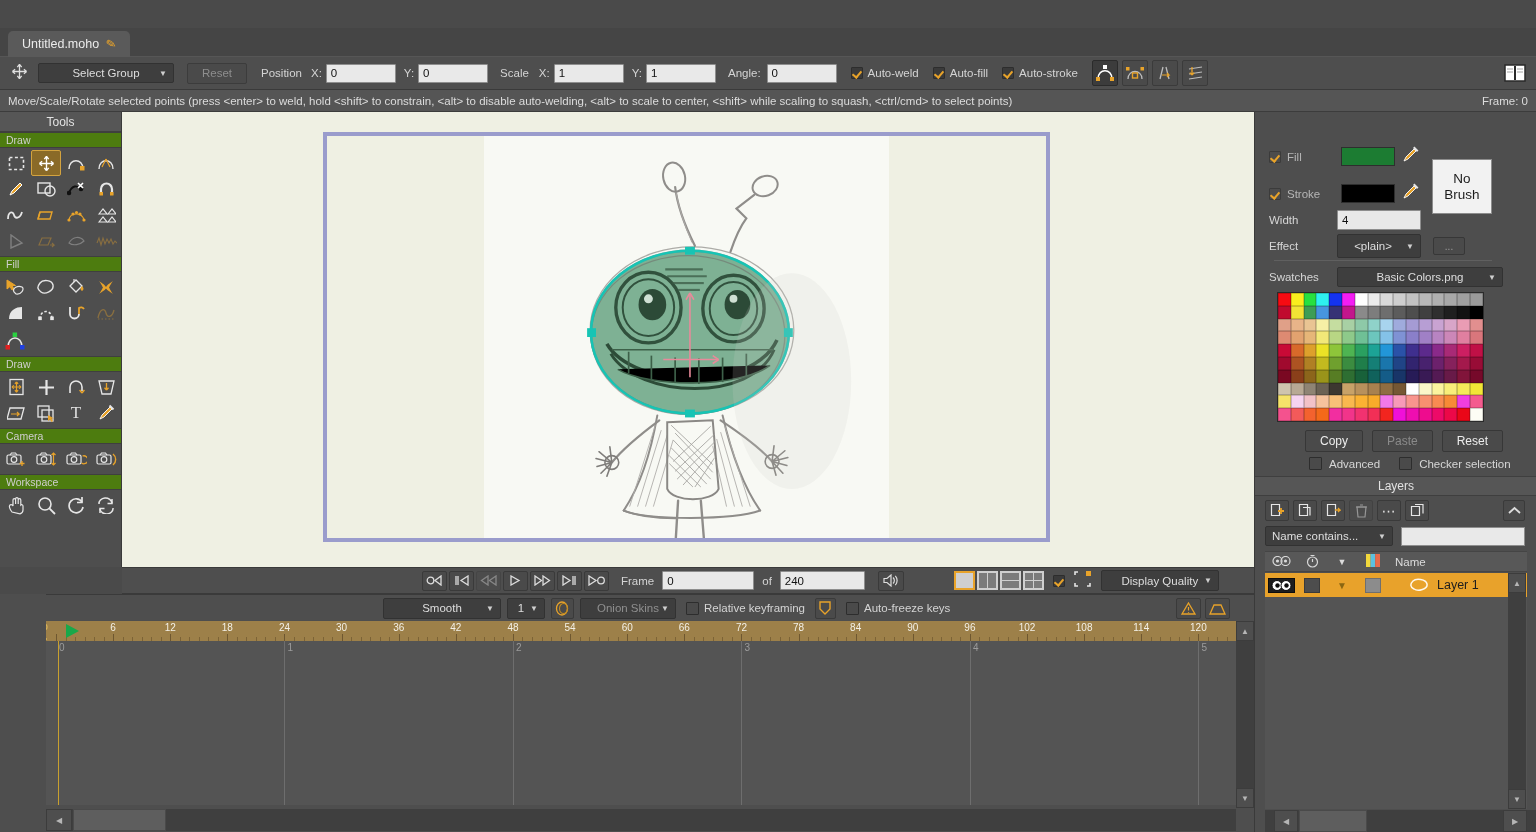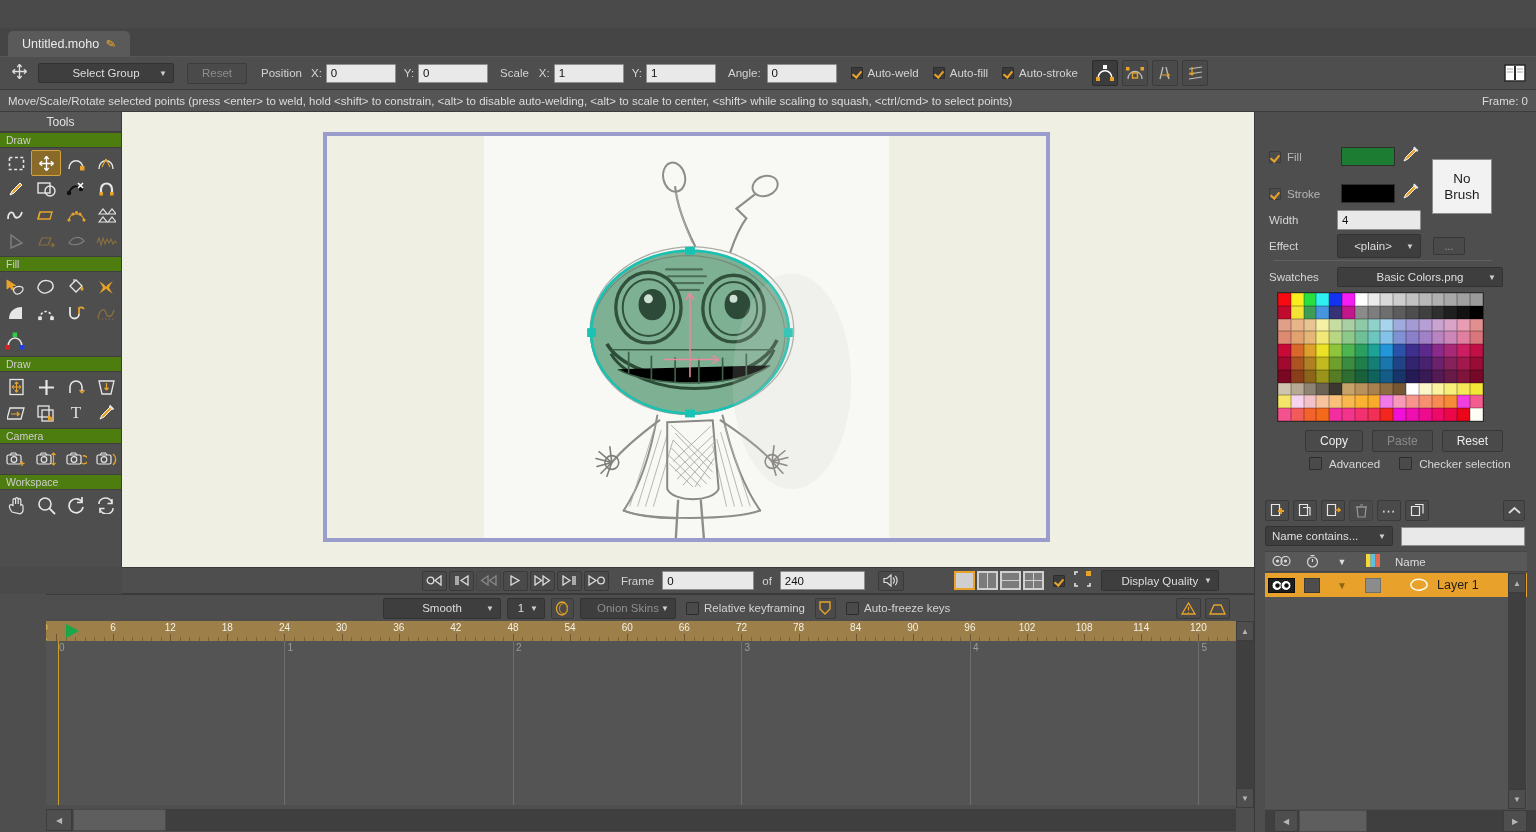--- a/index.html
+++ b/index.html
@@ -1311,20 +1311,21 @@
         </div>
     </div>
 
     <div style="position:absolute;left:14px;top:345px;display:flex;align-items:center;gap:7px;padding-left:40px;">
       <div class="chkbox" style="width:13px;height:13px;background:#4a4a4a;"></div>
       <span class="rowlbl" style="margin-right:12px;">Advanced</span>
       <div class="chkbox" style="width:13px;height:13px;background:#4a4a4a;"></div>
       <span class="rowlbl">Checker selection</span>
     </div>
 
+    <div class="layershdr" style="position:absolute;left:0;top:364px;width:282px;">Layers</div>
 
     <div style="position:absolute;left:10px;top:388px;display:flex;gap:4px;align-items:center;">
       <div class="licon">
         <svg width="15" height="15" viewBox="0 0 15 15">
             <path d="M1.5 1.5 h8 v11 h-8 z" fill="none" stroke="#e6e6e6" stroke-width="1.2"></path>
             <path d="M11 5 v6 M8 8 h6" stroke="#e8a32a" stroke-width="1.8"></path>
           </svg>
         </div>
       <div class="licon">
         <svg width="15" height="15" viewBox="0 0 15 15">

